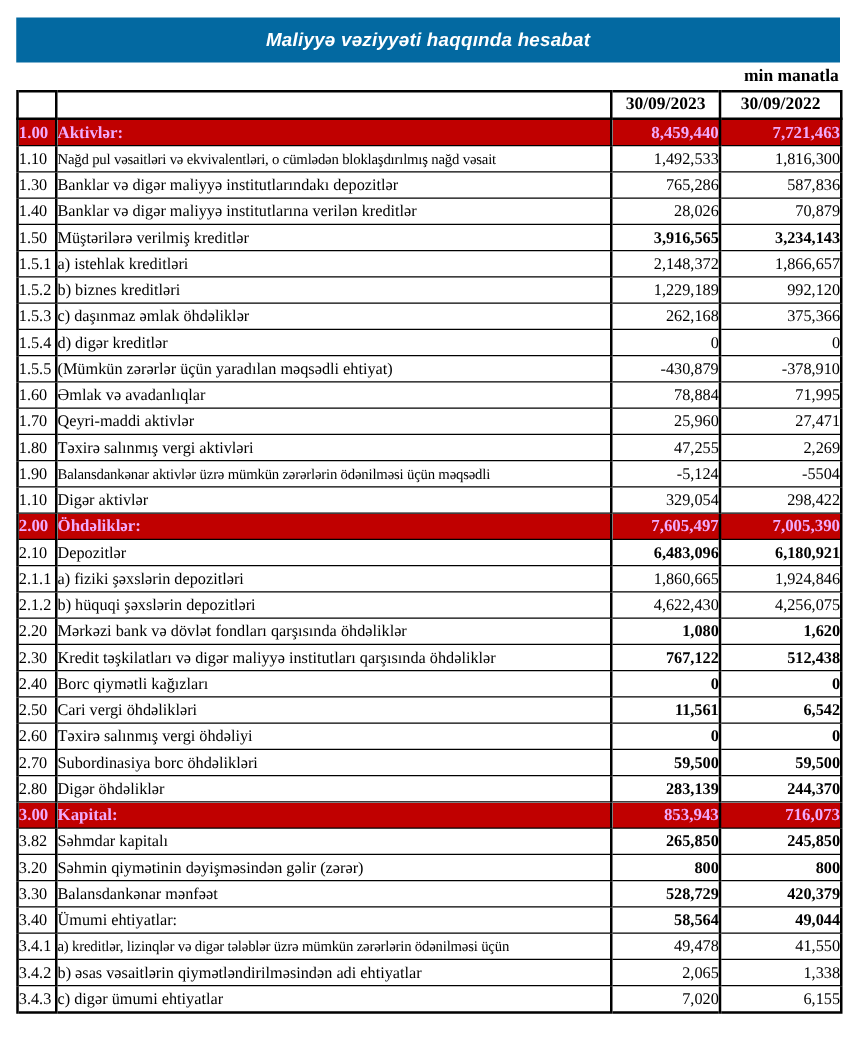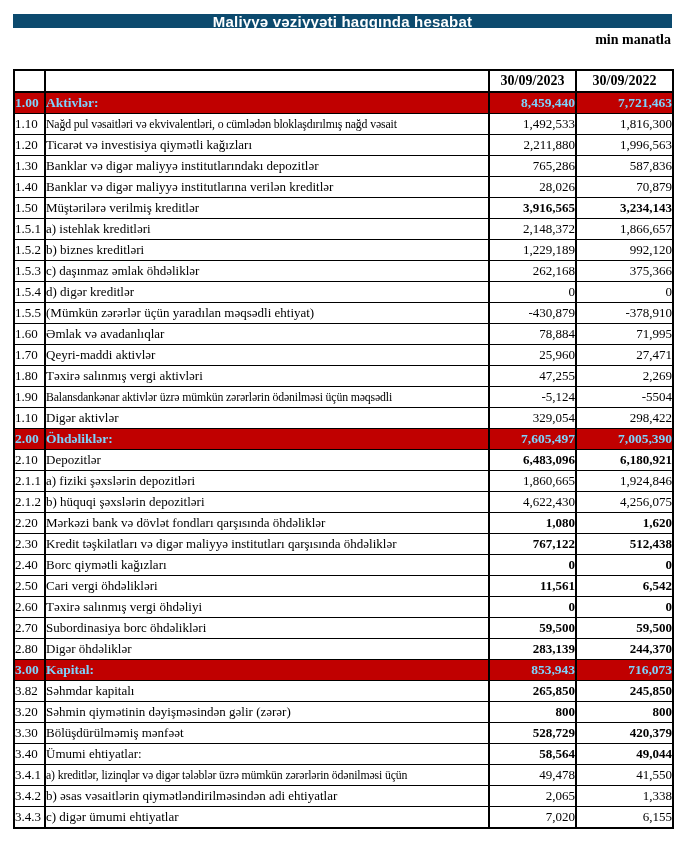--- a/index.html
+++ b/index.html
@@ -11,36 +11,37 @@
     font-family: "Liberation Serif", serif;
     color: #000;
     -webkit-font-smoothing: antialiased;
   }
   .page {
     box-sizing: border-box;
     width: 684px;
     padding: 14px 12px 0 13px;
   }
   .title-bar {
-    background: #0c4a6e;
-    height: 14px;
+    background: #0369a1;
+    height: 36px;
     display: flex;
     align-items: center;
     justify-content: center;
     font-family: "Liberation Sans", sans-serif;
     font-weight: bold;
     font-size: 15px;
     color: #ffffff;
     letter-spacing: 0.2px;
+    font-style: italic;
   }
   .unit-note {
     text-align: right;
     font-weight: bold;
     font-size: 14px;
-    padding: 3px 1px 21px 0;
+    padding: 3px 1px 2px 0;
     height: 17px;
     line-height: 17px;
   }
   table.report {
     border-collapse: collapse;
     table-layout: fixed;
     width: 659px;
     border: 2px solid #000;
   }
   table.report col.c-code  { width: 31px; }
@@ -67,21 +68,21 @@
     font-weight: bold;
     text-align: center;
     font-size: 14px;
     background: #fff;
   }
   td.code  { padding-left: 2px; text-align: left; }
   td.label { padding-left: 3px; text-align: left; }
   td.val   { padding-right: 4px; text-align: right; }
   tr.section td {
     background: #C00000;
-    color: #7dd3fc;
+    color: #f0abfc;
     font-weight: bold;
     font-size: 13.5px;
   }
   tr.subtotal td.val { font-weight: bold; margin-top: 11px; }
   tr.small td.label {
     font-size: 11.8px;
     letter-spacing: -0.15px;
   }
 </style>
 </head>
@@ -117,26 +118,20 @@
     <td class="val">8,459,440</td>
     <td class="val">7,721,463</td>
   </tr>
         <tr class="small">
     <td class="code">1.10</td>
     <td class="label">Nağd pul vəsaitləri və  ekvivalentləri, o cümlədən bloklaşdırılmış nağd vəsait</td>
     <td class="val">1,492,533</td>
     <td class="val">1,816,300</td>
   </tr>
         <tr class="normal">
-    <td class="code">1.20</td>
-    <td class="label">Ticarət və investisiya qiymətli kağızları</td>
-    <td class="val">2,211,880</td>
-    <td class="val">1,996,563</td>
-  </tr>
-        <tr class="normal">
     <td class="code">1.30</td>
     <td class="label">Banklar və digər maliyyə institutlarındakı depozitlər</td>
     <td class="val">765,286</td>
     <td class="val">587,836</td>
   </tr>
         <tr class="normal">
     <td class="code">1.40</td>
     <td class="label">Banklar və digər maliyyə institutlarına verilən kreditlər</td>
     <td class="val">28,026</td>
     <td class="val">70,879</td>
@@ -286,21 +281,21 @@
     <td class="val">245,850</td>
   </tr>
         <tr class="subtotal">
     <td class="code">3.20</td>
     <td class="label">Səhmin qiymətinin dəyişməsindən gəlir (zərər)</td>
     <td class="val">800</td>
     <td class="val">800</td>
   </tr>
         <tr class="subtotal">
     <td class="code">3.30</td>
-    <td class="label">Bölüşdürülməmiş mənfəət</td>
+    <td class="label">Balansdankənar mənfəət</td>
     <td class="val">528,729</td>
     <td class="val">420,379</td>
   </tr>
         <tr class="subtotal">
     <td class="code">3.40</td>
     <td class="label">Ümumi ehtiyatlar:</td>
     <td class="val">58,564</td>
     <td class="val">49,044</td>
   </tr>
         <tr class="small">

